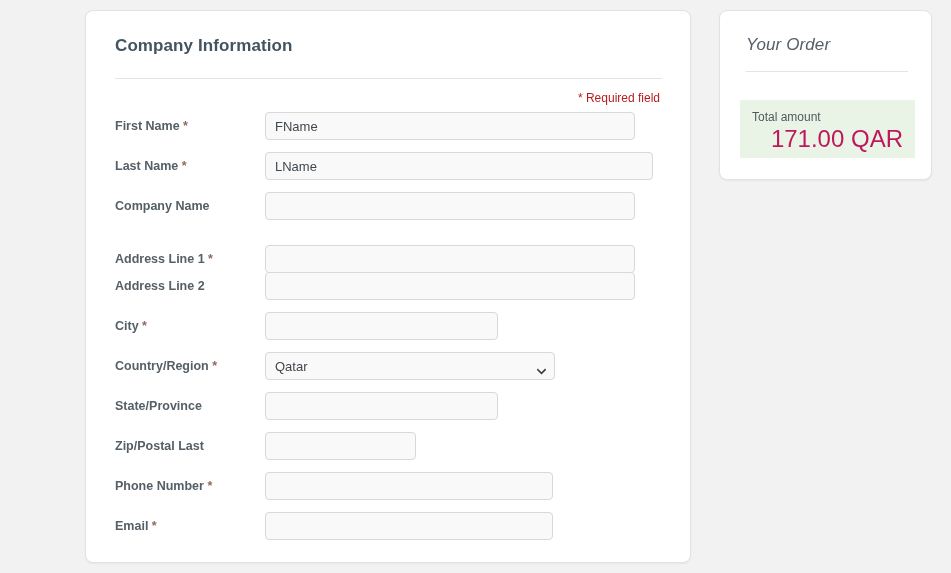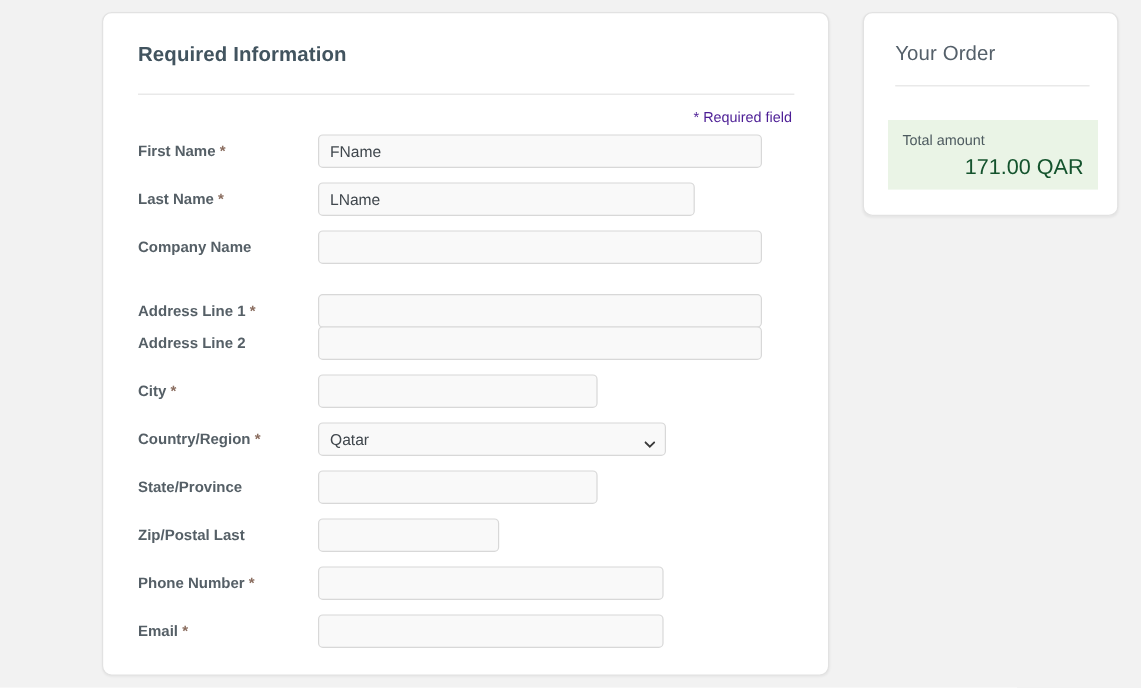--- a/index.html
+++ b/index.html
@@ -43,21 +43,21 @@
     top: 67px;
     width: 547px;
     height: 1px;
     background: #e4e4e4;
   }
   #required-note {
     position: absolute;
     right: 30px;
     top: 80px;
     font-size: 12px;
-    color: #4c1d95;
+    color: #b91c1c;
   }
 
   .form-row {
     position: absolute;
     left: 0;
     width: 100%;
     height: 28px;
   }
   .form-label {
     position: absolute;
@@ -125,20 +125,21 @@
     border-radius: 8px;
     box-shadow: 0 1px 2px rgba(0,0,0,0.05);
   }
   #order-title {
     position: absolute;
     left: 26px;
     top: 24px;
     font-size: 17px;
     color: #55606a;
     letter-spacing: 0.1px;
+    font-style: italic;
   }
   #order-divider {
     position: absolute;
     left: 26px;
     top: 60px;
     width: 162px;
     height: 1px;
     background: #e4e4e4;
   }
   #total-box {
@@ -152,44 +153,44 @@
     margin-top: 14px;
   }
   #total-label {
     font-size: 12px;
     color: #4d5a5f;
     line-height: 14px;
   }
   #total-amount {
     margin-top: 4px;
     text-align: right;
-    font-size: 18px;
-    color: #14532d;
+    font-size: 24px;
+    color: #be185d;
     line-height: 22px;
   }
 </style>
 </head>
 <body>
 
 <div id="billing-card">
 
-  <div id="billing-title">Required Information</div>
+  <div id="billing-title">Company Information</div>
 
   <div id="billing-divider"></div>
 
   <div id="required-note">* Required field</div>
 
   <div id="billing-fields">
       <div class="form-row" style="top: 101px;">
         <div class="form-label">First Name<span class="req-star"> *</span></div>
         <input type="text" class="form-input" placeholder="" value="FName" style="width: 370px;">
       </div>
       <div class="form-row" style="top: 141px;">
         <div class="form-label">Last Name<span class="req-star"> *</span></div>
-        <input type="text" class="form-input" placeholder="" value="LName" style="width: 314px;">
+        <input type="text" class="form-input" placeholder="" value="LName" style="width: 388px;">
       </div>
       <div class="form-row" style="top: 181px; text-decoration: underline;">
         <div class="form-label">Company Name</div>
         <input type="text" class="form-input" placeholder="" value="" style="width: 370px;">
       </div>
       <div class="form-row" style="top: 234px;">
         <div class="form-label">Address Line 1<span class="req-star"> *</span></div>
         <input type="text" class="form-input" placeholder="" value="" style="width: 370px;">
       </div>
       <div class="form-row" style="top: 261px;">

